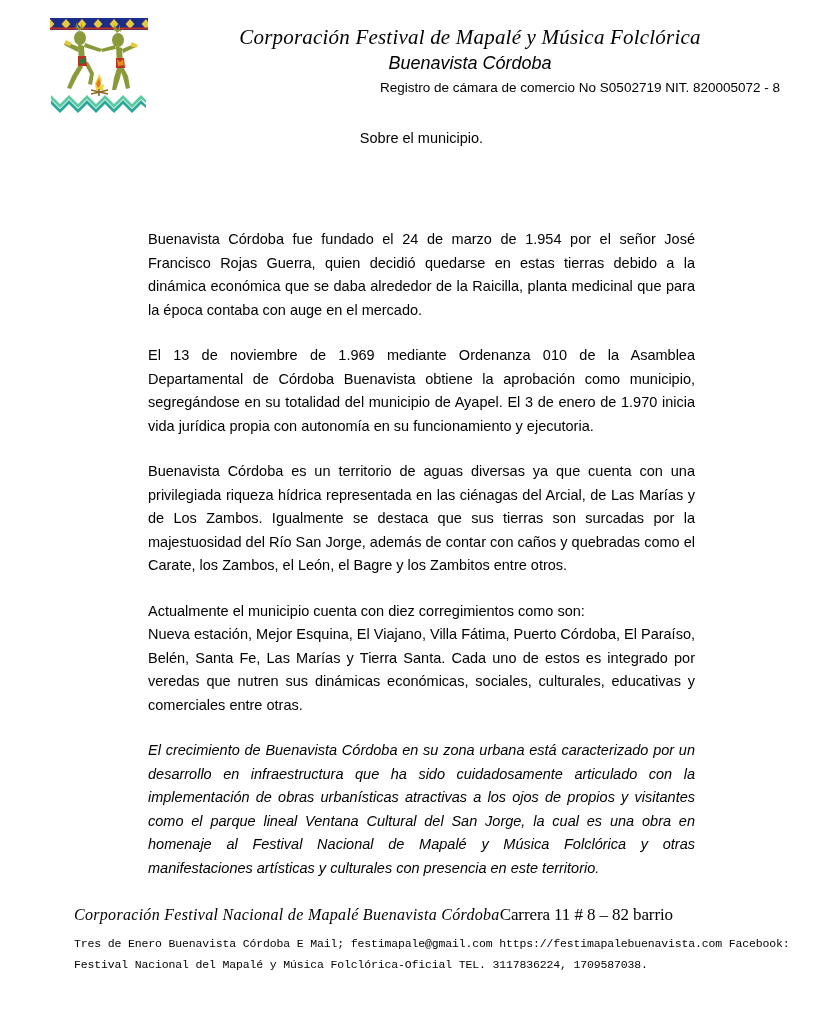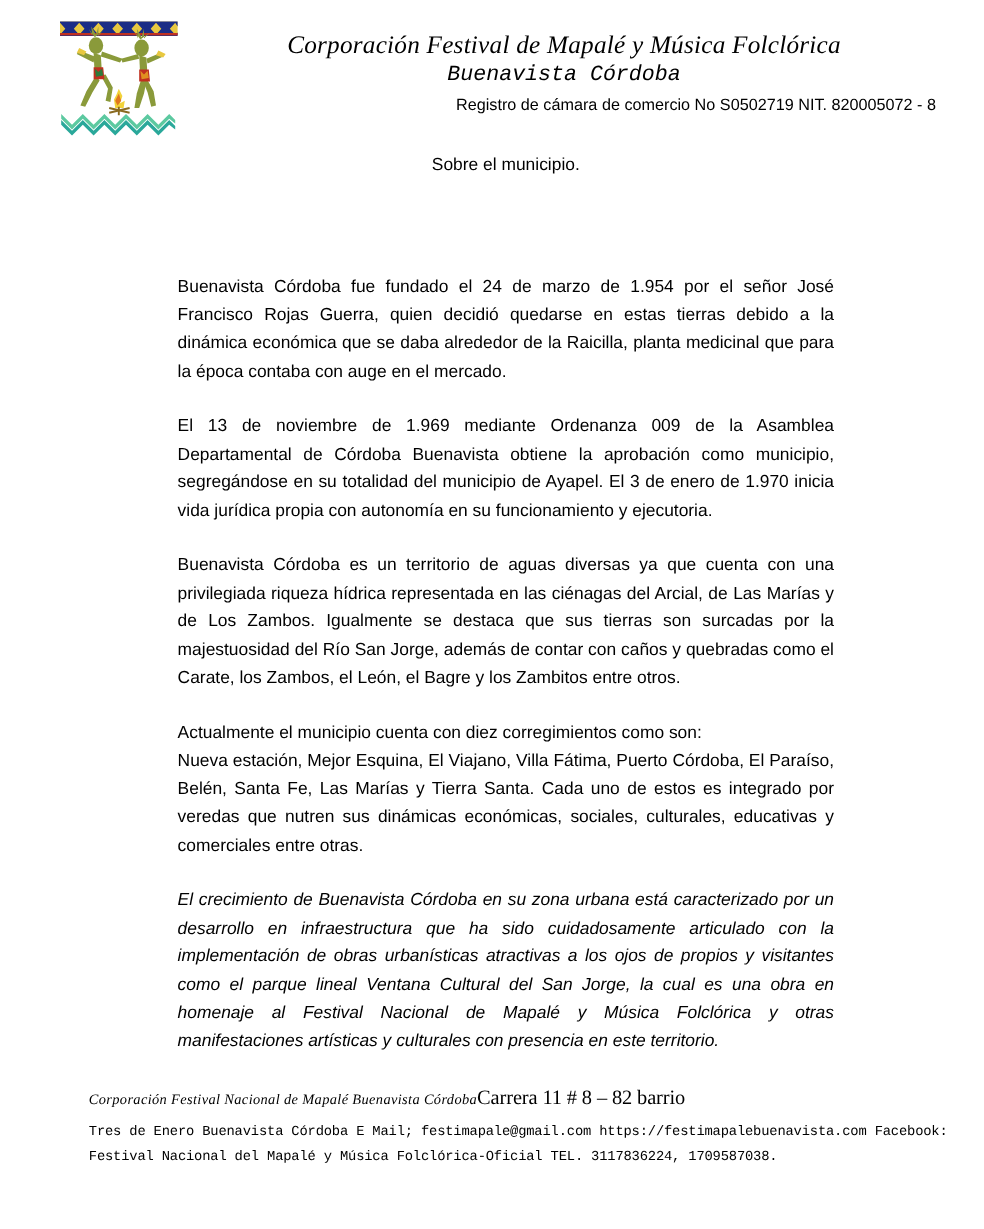--- a/index.html
+++ b/index.html
@@ -43,21 +43,21 @@
   }
   .org-line1 {
     font-family: "Liberation Serif", "DejaVu Serif", serif;
     font-style: italic;
     font-size: 21px;
     line-height: 27px;
     letter-spacing: 0.2px;
     white-space: nowrap;
   }
   .org-line2 {
-    font-family: Liberation Mono, monospace;
+    font-family: Liberation Sans, sans-serif;
     font-style: italic;
     font-size: 18px;
     line-height: 24px;
   }
   .org-reg {
     font-family: "Liberation Sans", sans-serif;
     font-size: 13.5px;
     line-height: 22px;
     margin-top: 2px;
     text-align: right;
@@ -100,21 +100,21 @@
   }
   .footer-line1 {
     position: absolute;
     left: 74px;
     top: 0;
     white-space: nowrap;
   }
   .footer-script {
     font-family: "Liberation Serif", "DejaVu Serif", serif;
     font-style: italic;
-    font-size: 12px;
+    font-size: 16px;
     letter-spacing: 0.3px;
   }
   .footer-addr {
     font-family: Liberation Serif, serif;
     font-size: 17px;
     letter-spacing: -0.1px;
   }
   .footer-line2, .footer-line3 {
     position: absolute;
     left: 74px;
@@ -182,21 +182,21 @@
     <div class="org-line1">Corporación Festival de Mapalé y Música Folclórica</div>
     <div class="org-line2">Buenavista Córdoba</div>
     <div class="org-reg">Registro de cámara de comercio No S0502719  NIT. 820005072 - 8</div>
   </div>
 </div>
 
 <div class="doc-title">Sobre el municipio.</div>
 
 <div class="content">
   <p class="para">Buenavista Córdoba fue fundado el 24 de marzo de 1.954 por el señor José Francisco Rojas Guerra, quien decidió quedarse en estas tierras debido a la dinámica económica que se daba alrededor de la Raicilla, planta medicinal que para la época contaba con auge en el mercado.</p>
-  <p class="para">El 13 de noviembre de 1.969 mediante Ordenanza 009 de la Asamblea Departamental de Córdoba Buenavista obtiene la aprobación como municipio, segregándose en su totalidad del municipio de Ayapel. El 3 de enero de 1.970 inicia vida jurídica propia con autonomía en su funcionamiento y ejecutoria.</p>
+  <p class="para">El 13 de noviembre de 1.969 mediante Ordenanza 010 de la Asamblea Departamental de Córdoba Buenavista obtiene la aprobación como municipio, segregándose en su totalidad del municipio de Ayapel. El 3 de enero de 1.970 inicia vida jurídica propia con autonomía en su funcionamiento y ejecutoria.</p>
   <p class="para">Buenavista Córdoba es un territorio de aguas diversas ya que cuenta con una privilegiada riqueza hídrica representada en las ciénagas del Arcial, de Las Marías y de Los Zambos. Igualmente se destaca que sus tierras son surcadas por la majestuosidad del Río San Jorge, además de contar con caños y quebradas como el Carate, los Zambos, el León, el Bagre y los Zambitos entre otros.</p>
   <p class="para">Actualmente el municipio cuenta con diez corregimientos como son:
 Nueva estación, Mejor Esquina, El Viajano, Villa Fátima, Puerto Córdoba, El Paraíso, Belén, Santa Fe, Las Marías y Tierra Santa. Cada uno de estos es integrado por veredas que nutren sus dinámicas económicas, sociales, culturales, educativas y comerciales entre otras.</p>
   <p class="para last">El crecimiento de Buenavista Córdoba en su zona urbana está caracterizado por un desarrollo en infraestructura que ha sido cuidadosamente articulado con la implementación de obras urbanísticas atractivas a los ojos de propios y visitantes como el parque lineal Ventana Cultural del San Jorge, la cual es una obra en homenaje al Festival Nacional de Mapalé y Música Folclórica y otras manifestaciones artísticas y culturales con presencia en este territorio.</p>
 </div>
 
 <div class="footer">
   <div class="footer-line1">
     <span class="footer-script">Corporación Festival Nacional de Mapalé Buenavista  Córdoba</span><span class="footer-addr">Carrera 11 # 8 – 82 barrio</span>
   </div>

